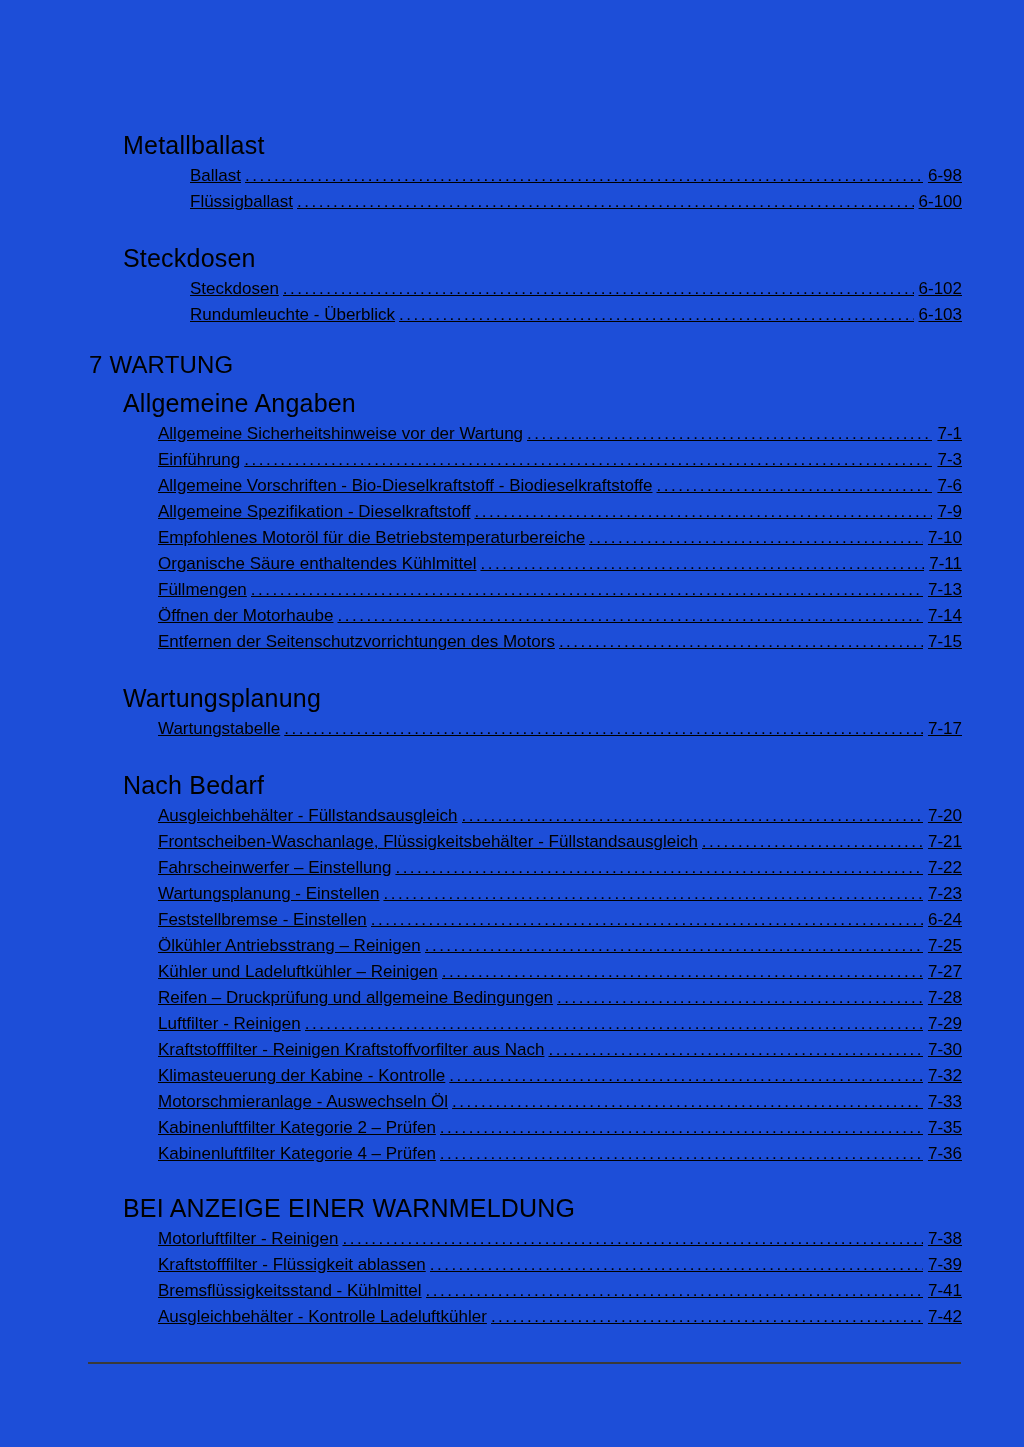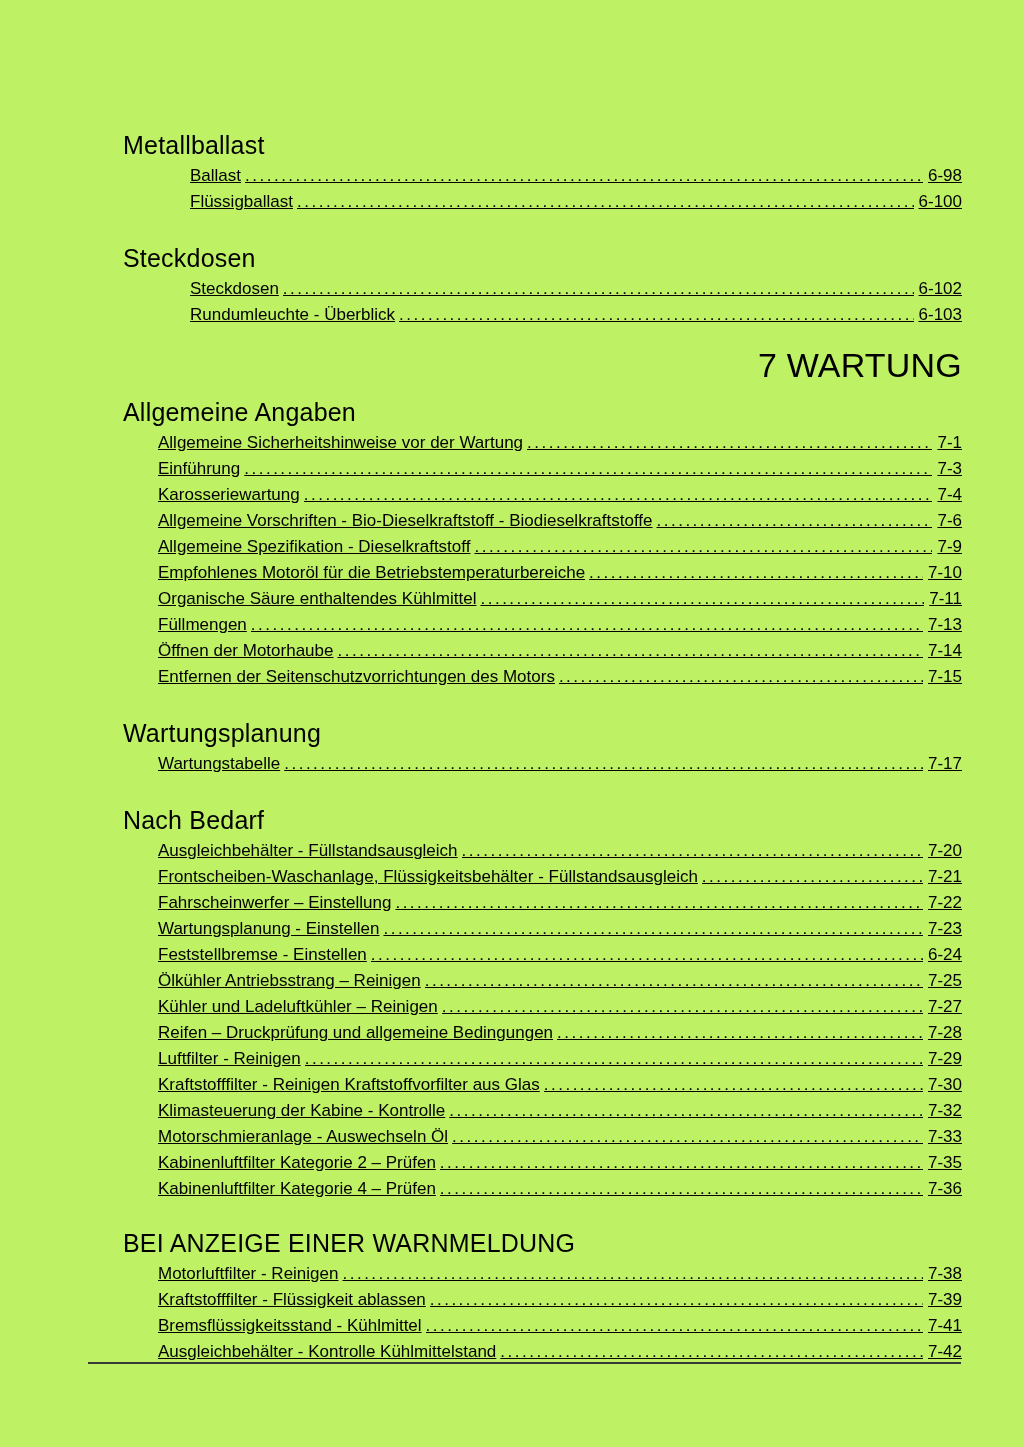--- a/index.html
+++ b/index.html
@@ -5,42 +5,41 @@
   * { margin: 0; padding: 0; box-sizing: border-box; }
   html, body { background: #ffffff; }
   body {
     font-family: "Liberation Sans", "DejaVu Sans", sans-serif;
     color: #000;
   }
   .page {
     position: relative;
     width: 1024px;
     height: 1447px;
-    background: #bef264;
+    background: #1d4ed8;
     overflow: hidden;
   }
   .content {
     position: absolute;
     top: 130px;
     left: 89px;
     right: 62px;
   }
   .content > .block { margin-top: 28px; }
   .content > .block:first-child { margin-top: 0; }
   .content > .block:nth-child(3) { margin-top: 22px; }  
   .content > .block:nth-child(4) { margin-top: 0; }     
   .content > .block:nth-child(6) { }  
   .content > .block:nth-child(7) { margin-top: 26px; }  
 
   .chapter {
-    font-size: 34px;
+    font-size: 24px;
     line-height: 30px;
-    margin-bottom: 17px;
+    margin-bottom: 8px;
     letter-spacing: 0.2px;
-    text-align: right;
   }
   .section-title {
     font-size: 25px;
     line-height: 30px;
     margin-left: 34px;
     margin-bottom: 3px;
     letter-spacing: 0.2px;
   }
   .entries.indent-1 { margin-left: 69px; }
   .entries.indent-2 { margin-left: 101px; }
@@ -120,25 +119,20 @@
             <span class="entry-label">Allgemeine Sicherheitshinweise vor der Wartung</span>
             <span class="dots"></span>
             <span class="entry-page">7-1</span>
           </div>
           <div class="entry">
             <span class="entry-label">Einführung</span>
             <span class="dots"></span>
             <span class="entry-page">7-3</span>
           </div>
           <div class="entry">
-            <span class="entry-label">Karosseriewartung</span>
-            <span class="dots"></span>
-            <span class="entry-page">7-4</span>
-          </div>
-          <div class="entry">
             <span class="entry-label">Allgemeine Vorschriften - Bio-Dieselkraftstoff - Biodieselkraftstoffe</span>
             <span class="dots"></span>
             <span class="entry-page">7-6</span>
           </div>
           <div class="entry">
             <span class="entry-label">Allgemeine Spezifikation - Dieselkraftstoff</span>
             <span class="dots"></span>
             <span class="entry-page">7-9</span>
           </div>
           <div class="entry">
@@ -220,21 +214,21 @@
             <span class="entry-label">Reifen – Druckprüfung und allgemeine Bedingungen</span>
             <span class="dots"></span>
             <span class="entry-page">7-28</span>
           </div>
           <div class="entry">
             <span class="entry-label">Luftfilter - Reinigen</span>
             <span class="dots"></span>
             <span class="entry-page">7-29</span>
           </div>
           <div class="entry">
-            <span class="entry-label">Kraftstofffilter - Reinigen Kraftstoffvorfilter aus Glas</span>
+            <span class="entry-label">Kraftstofffilter - Reinigen Kraftstoffvorfilter aus Nach</span>
             <span class="dots"></span>
             <span class="entry-page">7-30</span>
           </div>
           <div class="entry">
             <span class="entry-label">Klimasteuerung der Kabine - Kontrolle</span>
             <span class="dots"></span>
             <span class="entry-page">7-32</span>
           </div>
           <div class="entry">
             <span class="entry-label">Motorschmieranlage - Auswechseln Öl</span>
@@ -265,21 +259,21 @@
             <span class="entry-label">Kraftstofffilter - Flüssigkeit ablassen</span>
             <span class="dots"></span>
             <span class="entry-page">7-39</span>
           </div>
           <div class="entry">
             <span class="entry-label">Bremsflüssigkeitsstand - Kühlmittel</span>
             <span class="dots"></span>
             <span class="entry-page">7-41</span>
           </div>
           <div class="entry">
-            <span class="entry-label">Ausgleichbehälter - Kontrolle Kühlmittelstand</span>
+            <span class="entry-label">Ausgleichbehälter - Kontrolle Ladeluftkühler</span>
             <span class="dots"></span>
             <span class="entry-page">7-42</span>
           </div>
         </div>
       </div>
     </div>
   <div class="bottom-rule"></div>
 </div>
 
 </body></html>

